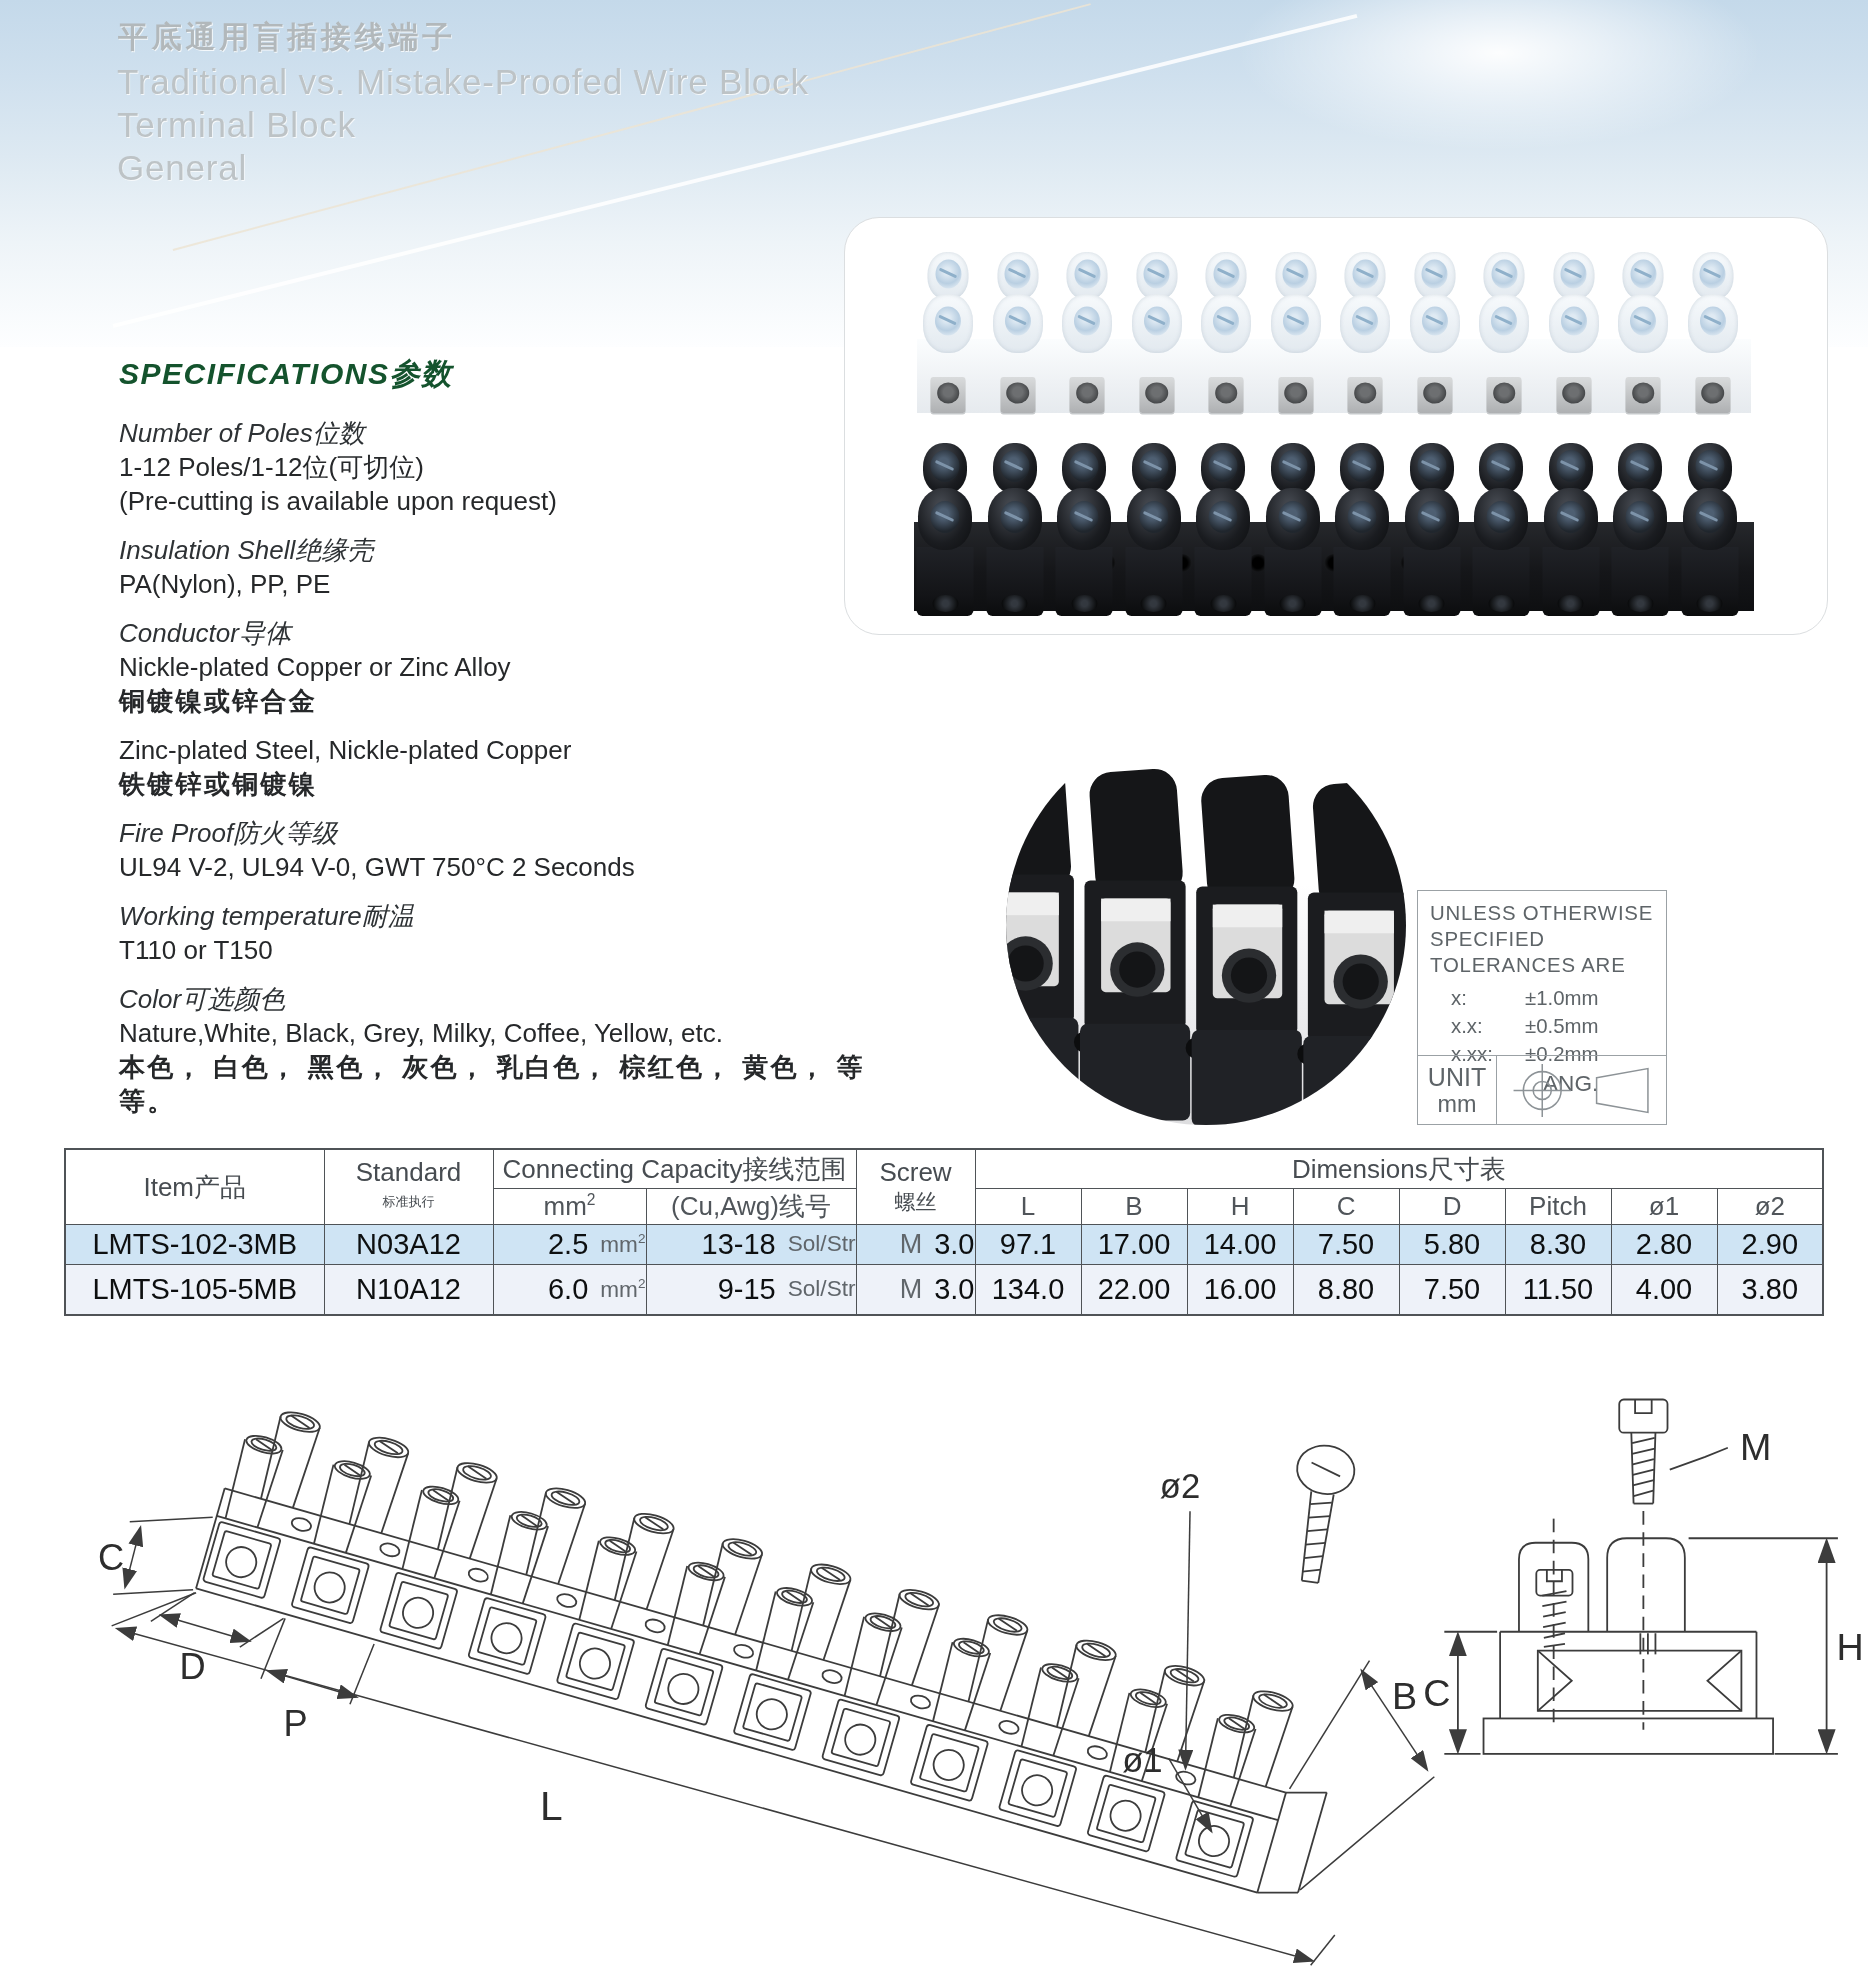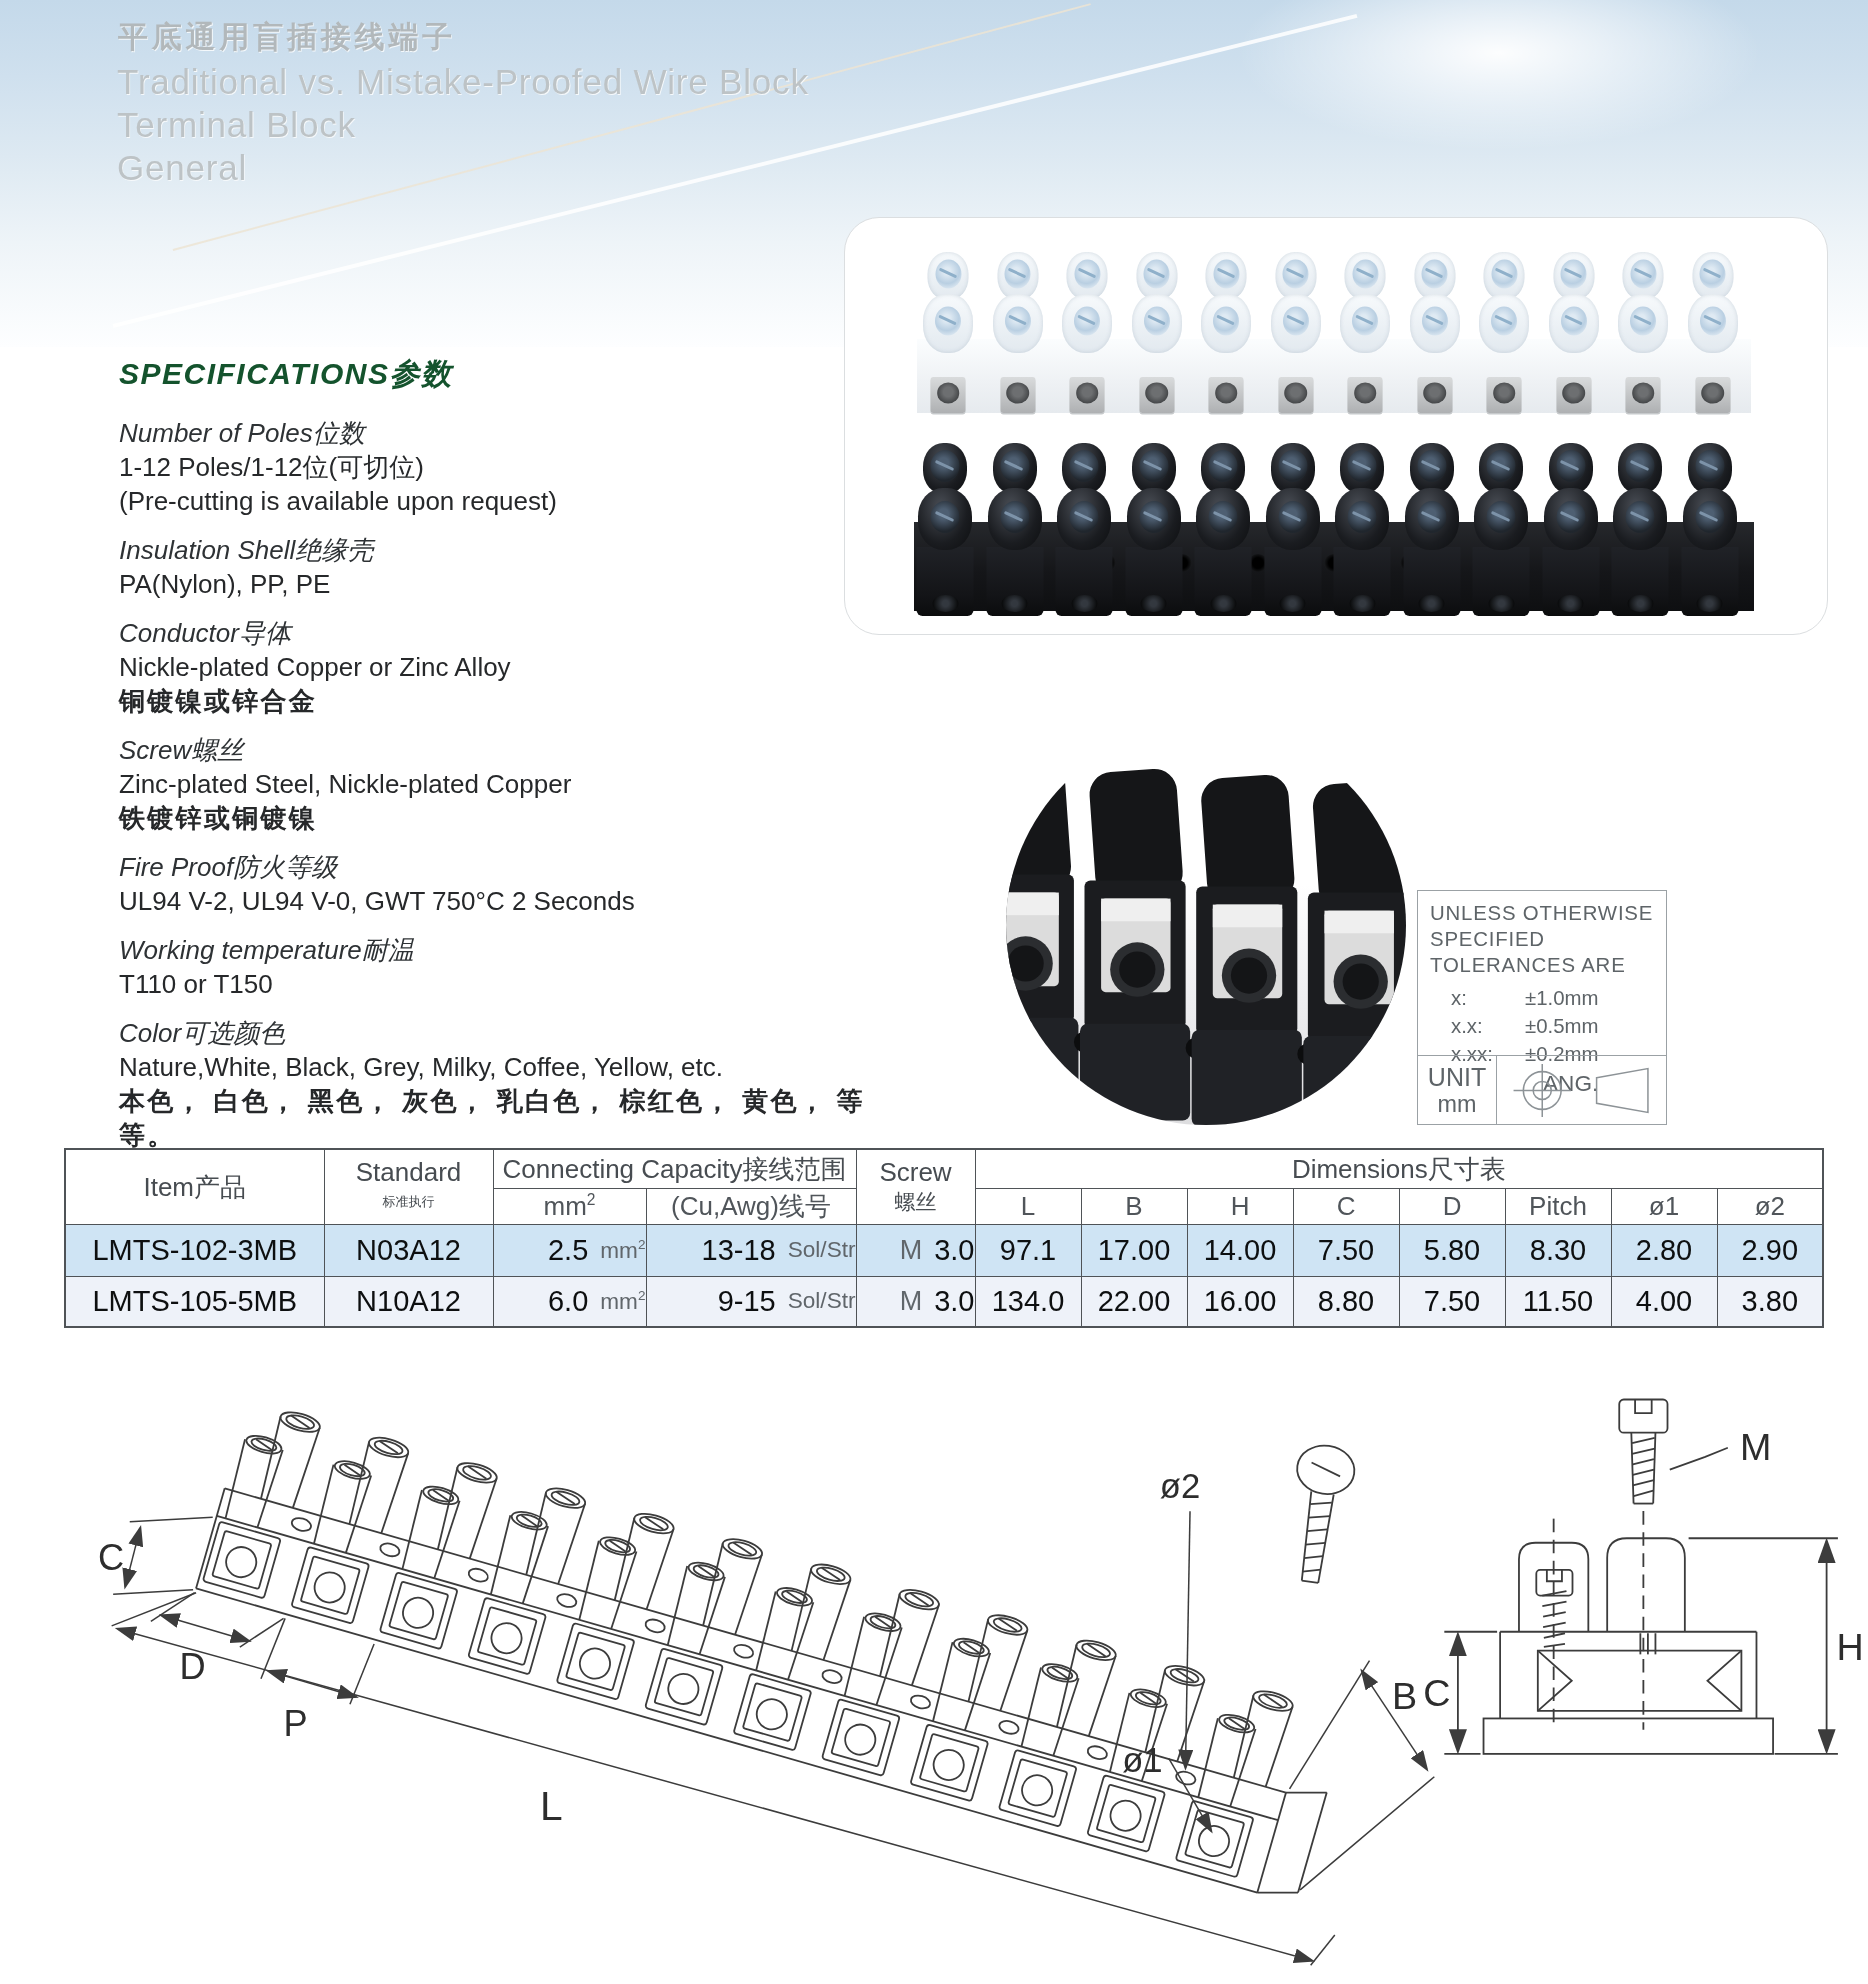--- a/index.html
+++ b/index.html
@@ -84,21 +84,21 @@
 
   
   .spec-table{position:absolute;left:64px;top:1148px;border-collapse:collapse;table-layout:fixed;width:1760px;
     background:#ffffff;}
   .spec-table td,.spec-table th{border:1.5px solid #4f5357;text-align:center;vertical-align:middle;padding:0;overflow:hidden;}
   .spec-table{border:2.3px solid #4f5357;}
   .th-txt{color:#474c51;font-weight:normal;font-size:26px;line-height:30px;}
   .th-sub{color:#50555a;font-weight:normal;font-size:26px;}
   .hrow1{height:39px;}
   .hrow2{height:36px;}
-  .drow1{height:52px;background:#cfe4f4;border-radius:20px;}
+  .drow1{height:40px;background:#cfe4f4;border-radius:20px;}
   .drow2{height:51px;background:#eef2f9;margin-left:48px;}
   .dcell{font-size:29px;color:#0d0f10;}
   .unit-gray{color:#60666b;font-size:22.6px;}
   .cellflex{display:flex;align-items:center;justify-content:flex-end;gap:12px;}
   sup{font-size:60%;}
 
   
   .iso-svg{position:absolute;left:83px;top:1398px;}
   .side-svg{position:absolute;left:1417px;top:1398px;}
   .draw-label{font-family:"Liberation Sans","DejaVu Sans",sans-serif;fill:#2d2d2d;}
@@ -397,21 +397,20 @@
     <div class="spec-group">
       <div class="spec-label">Insulation Shell绝缘壳</div>
       <div class="spec-line">PA(Nylon), PP, PE</div>
     </div>
     <div class="spec-group">
       <div class="spec-label">Conductor导体</div>
       <div class="spec-line">Nickle-plated Copper or Zinc Alloy</div>
       <div class="spec-line zh">铜镀镍或锌合金</div>
     </div>
     <div class="spec-group">
-      <div class="spec-label">Screw螺丝</div>
       <div class="spec-line">Zinc-plated Steel, Nickle-plated Copper</div>
       <div class="spec-line zh">铁镀锌或铜镀镍</div>
     </div>
     <div class="spec-group">
       <div class="spec-label">Fire Proof防火等级</div>
       <div class="spec-line">UL94 V-2, UL94 V-0, GWT 750°C 2 Seconds</div>
     </div>
     <div class="spec-group">
       <div class="spec-label">Working temperature耐温</div>
       <div class="spec-line">T110 or T150</div>

